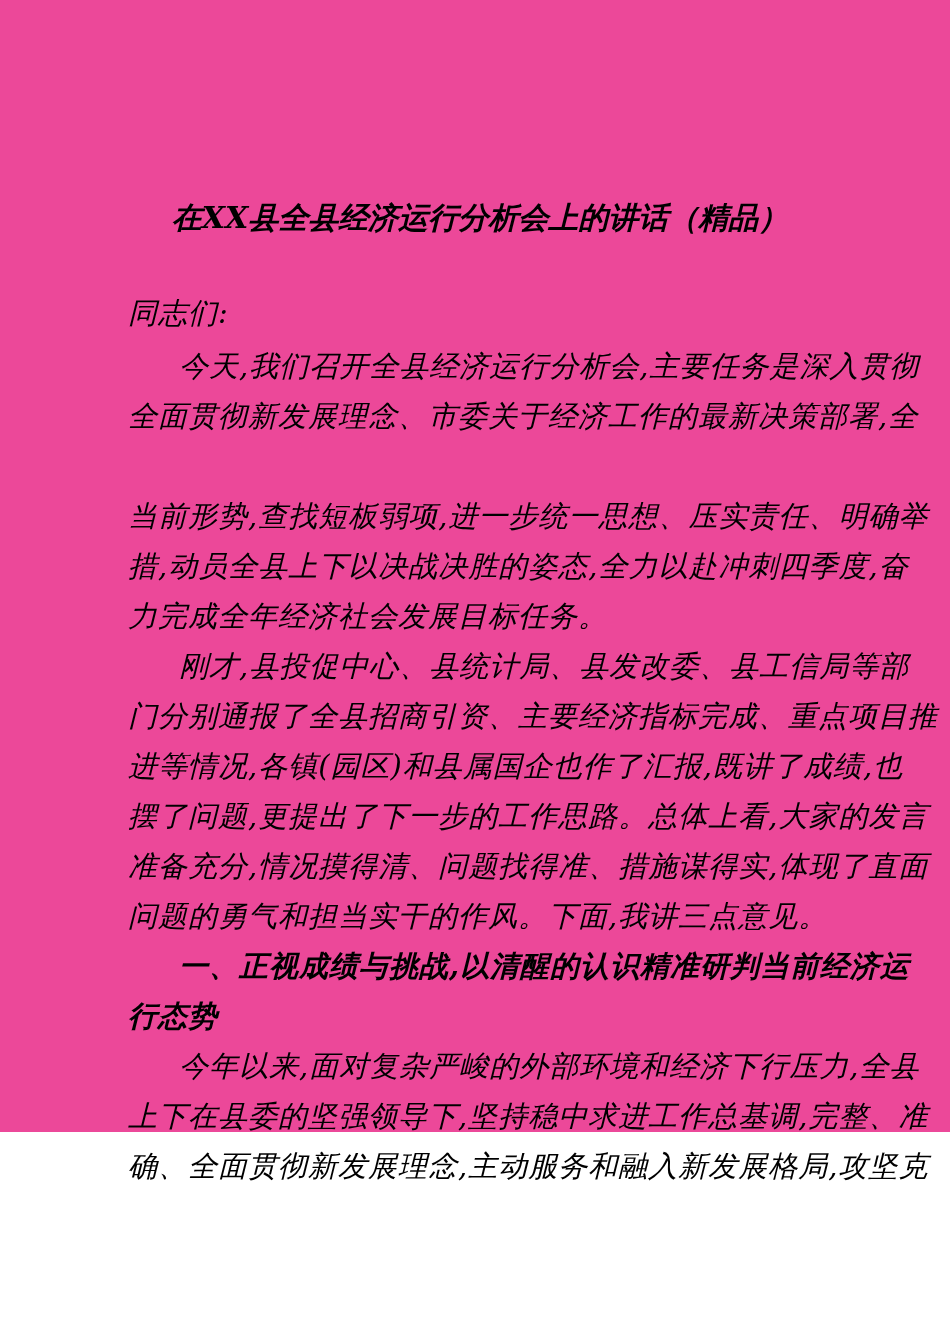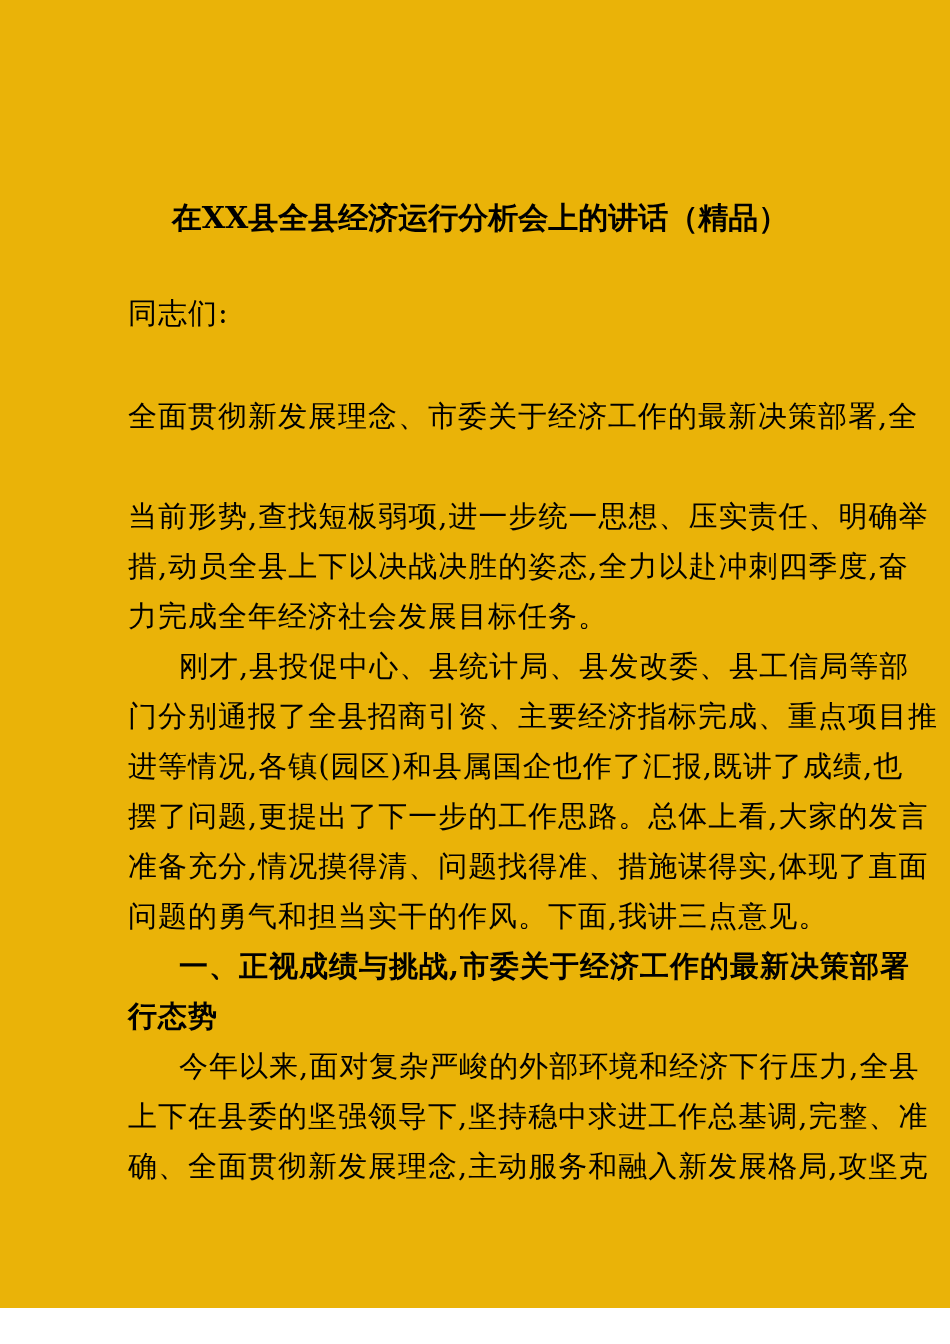--- a/index.html
+++ b/index.html
@@ -11,22 +11,23 @@
       width: 950px;
       height: 1344px;
       position: relative;
       overflow: hidden;
       font-family: "DejaVu Serif", "Liberation Serif", serif;
       color: #000000;
     }
     .page {
       position: absolute;
       left: 0; top: 0;
-      width: 950px; height: 1308px;
-      background: #eab308;
+      width: 950px; height: 1132px;
+      background: #ec4899;
+      font-style: italic;
     }
     .title {
       position: absolute;
       left: 130px;
       width: 700px;
       top: 196px;
       text-align: center;
       font-size: 30px;
       font-weight: bold;
       line-height: 44px;
@@ -49,31 +50,32 @@
     .line.bold { font-weight: bold; }
   </style>
 </head>
 <body>
 
 <div class="page">
   <div class="title">在XX县全县经济运行分析会上的讲话（精品）</div>
 
   <div class="line last" style="top:297px">同志们:</div>
 
+  <div class="line indent" style="top:350px">今天,我们召开全县经济运行分析会,主要任务是深入贯彻</div>
   <div class="line" style="top:400px">全面贯彻新发展理念、市委关于经济工作的最新决策部署,全</div>
   <div class="line" style="top:500px">当前形势,查找短板弱项,进一步统一思想、压实责任、明确举</div>
   <div class="line" style="top:550px">措,动员全县上下以决战决胜的姿态,全力以赴冲刺四季度,奋</div>
   <div class="line last" style="top:600px">力完成全年经济社会发展目标任务。</div>
 
   <div class="line indent" style="top:650px">刚才,县投促中心、县统计局、县发改委、县工信局等部</div>
   <div class="line" style="top:700px">门分别通报了全县招商引资、主要经济指标完成、重点项目推</div>
   <div class="line" style="top:750px">进等情况,各镇(园区)和县属国企也作了汇报,既讲了成绩,也</div>
   <div class="line" style="top:800px">摆了问题,更提出了下一步的工作思路。总体上看,大家的发言</div>
   <div class="line" style="top:850px">准备充分,情况摸得清、问题找得准、措施谋得实,体现了直面</div>
   <div class="line last" style="top:900px">问题的勇气和担当实干的作风。下面,我讲三点意见。</div>
 
-  <div class="line indent bold" style="top:950px">一、正视成绩与挑战,市委关于经济工作的最新决策部署</div>
+  <div class="line indent bold" style="top:950px">一、正视成绩与挑战,以清醒的认识精准研判当前经济运</div>
   <div class="line last bold" style="top:1000px">行态势</div>
 
   <div class="line indent" style="top:1050px">今年以来,面对复杂严峻的外部环境和经济下行压力,全县</div>
   <div class="line" style="top:1100px">上下在县委的坚强领导下,坚持稳中求进工作总基调,完整、准</div>
   <div class="line" style="top:1150px">确、全面贯彻新发展理念,主动服务和融入新发展格局,攻坚克</div>
 </div>
 
 </body></html>

